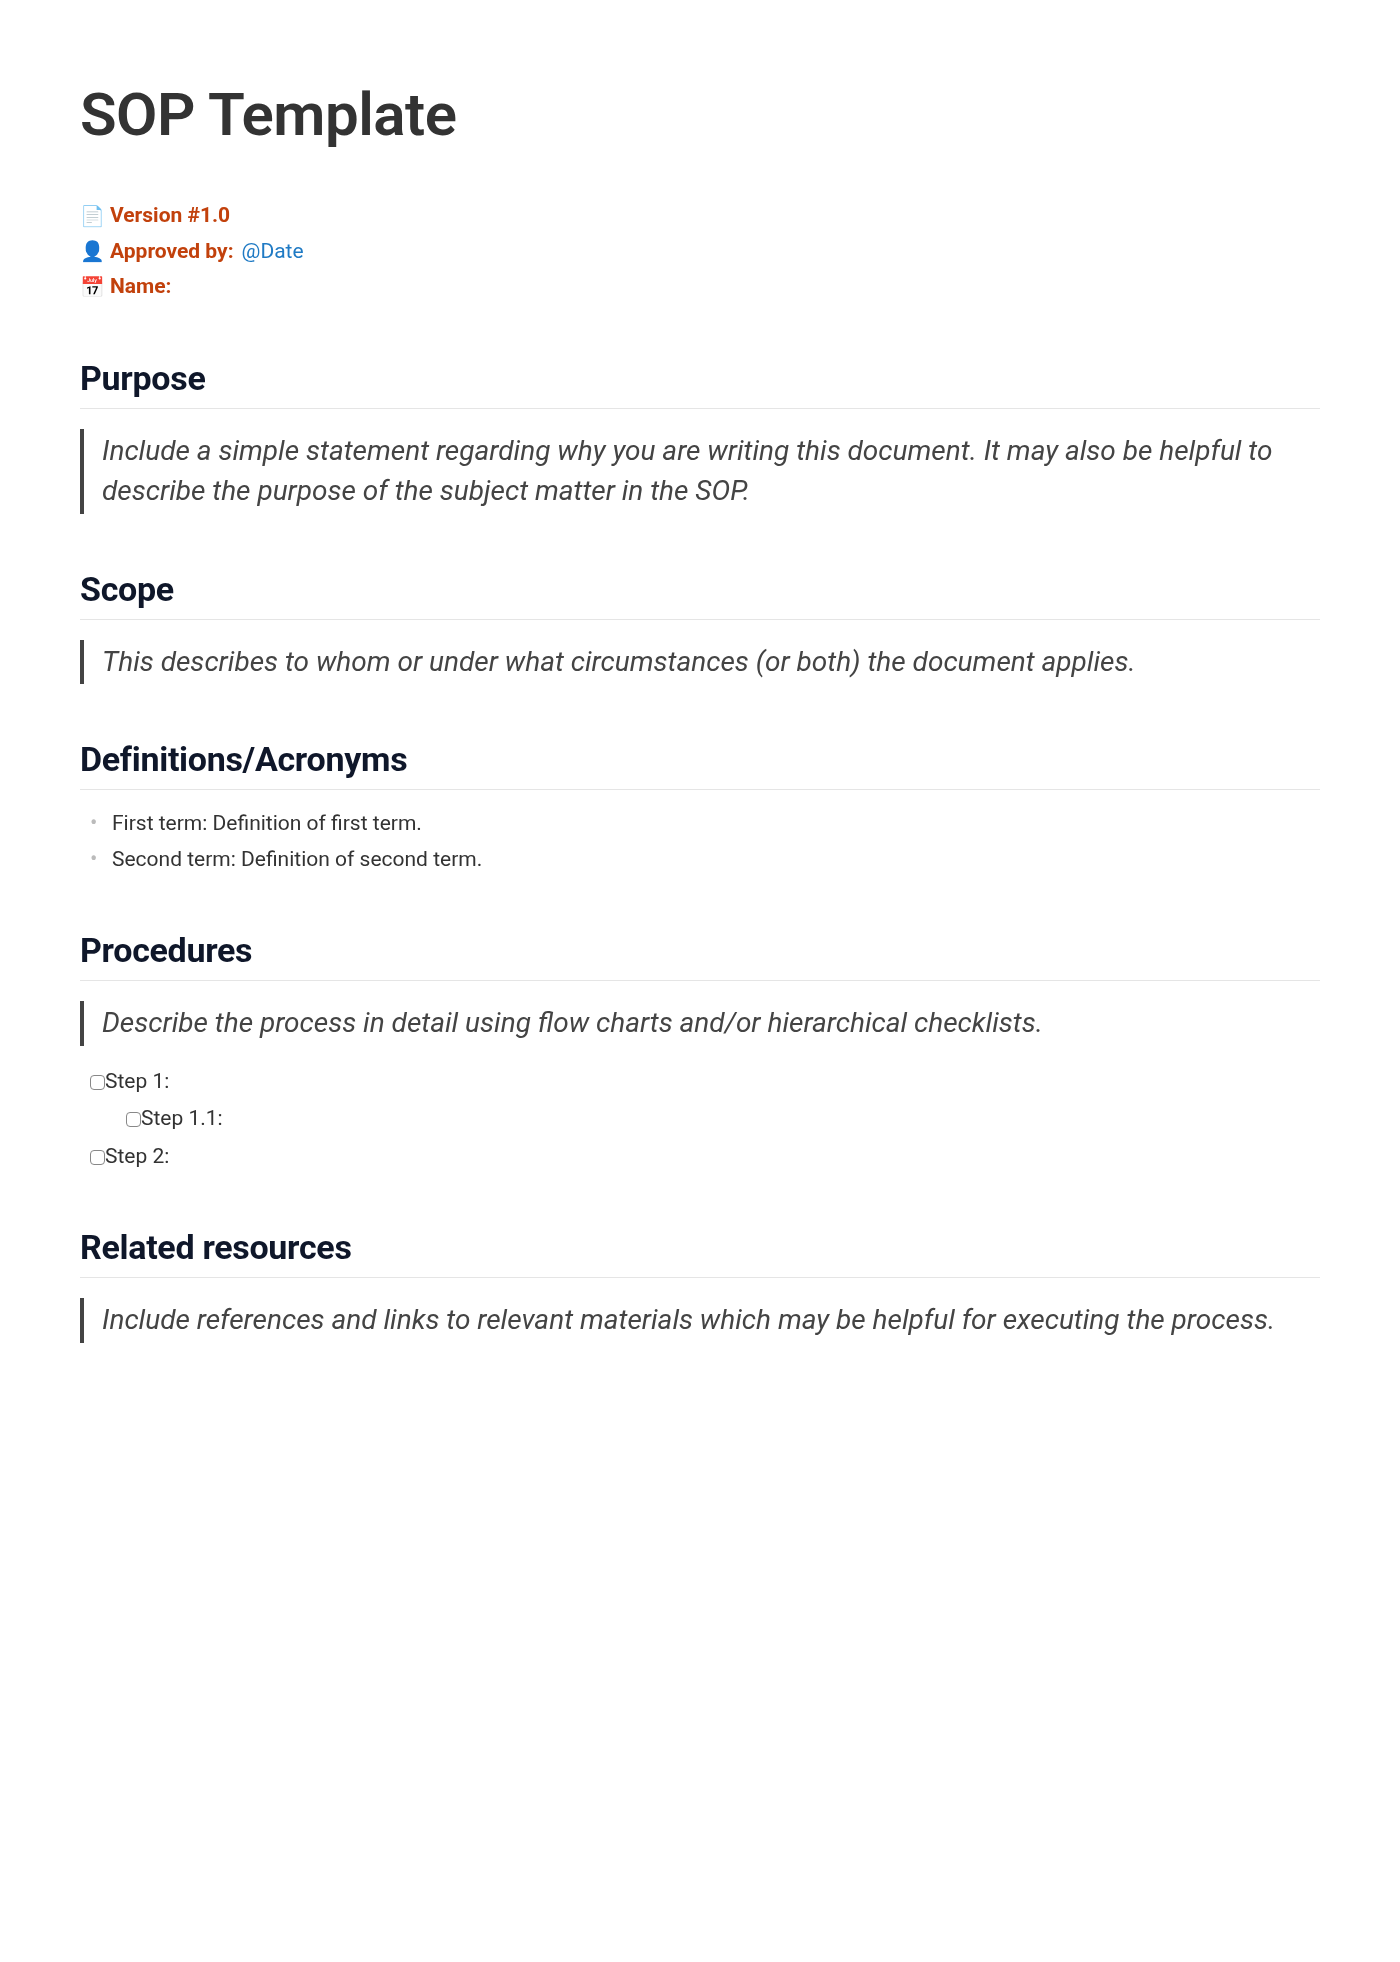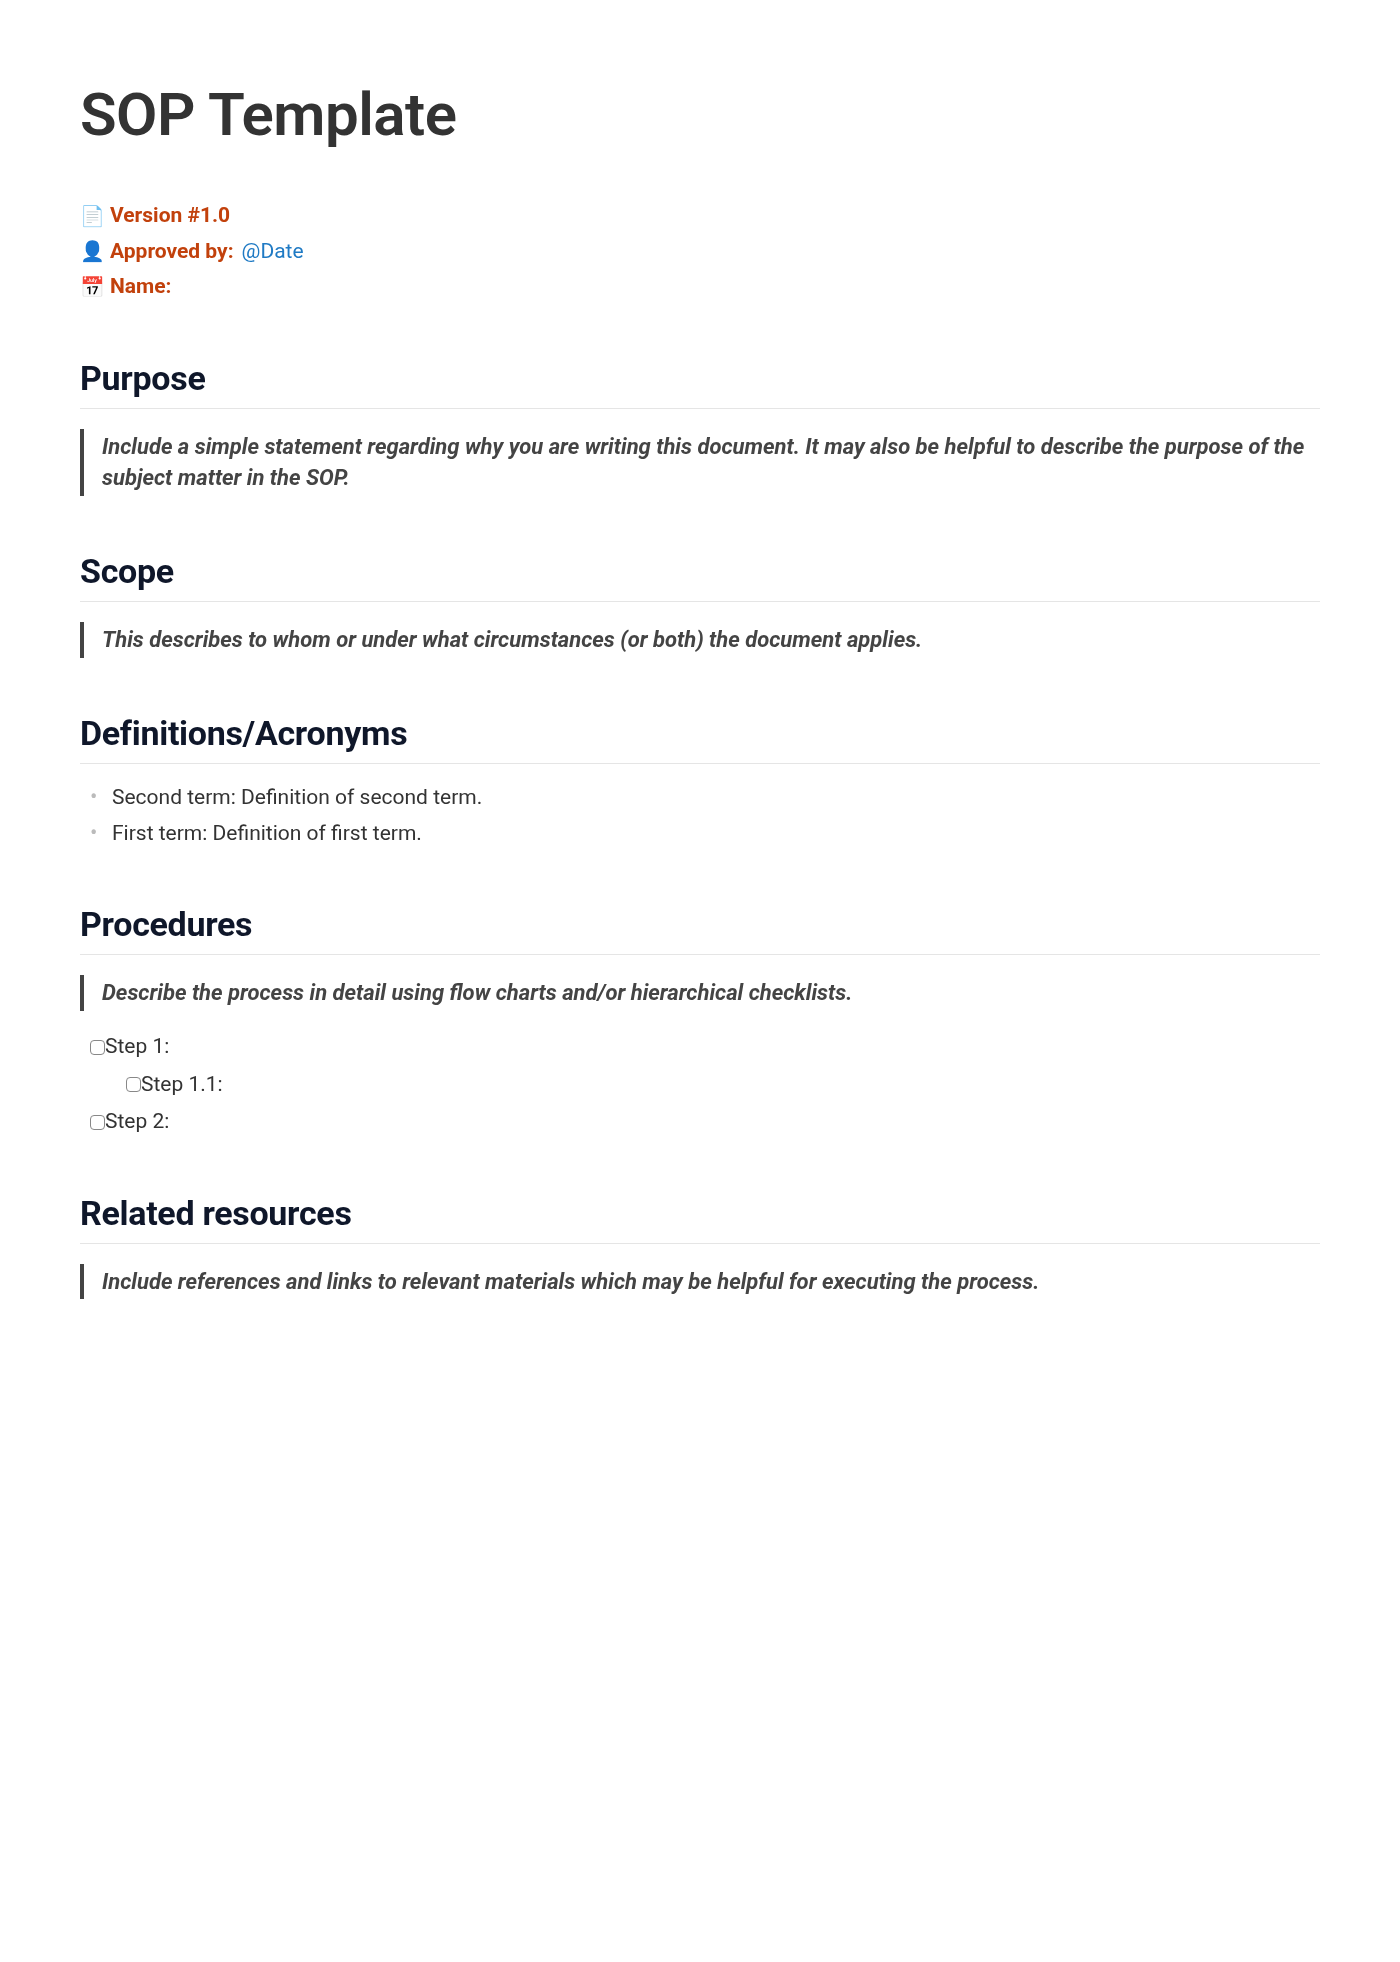--- a/index.html
+++ b/index.html
@@ -49,23 +49,22 @@
     padding-bottom: 4px;
     border-bottom: 1px solid #e5e5e5;
     letter-spacing: -0.3px;
   }
   .callout {
     border-left: 4px solid #444;
     padding: 2px 0 2px 18px;
     margin: 20px 0;
     font-style: italic;
     color: #444;
-    font-size: 22px;
+    font-size: 28px;
     line-height: 1.45;
-    font-weight: bold;
   }
   ul.bullets {
     list-style: none;
     padding-left: 28px;
     margin: 18px 0;
   }
   ul.bullets li {
     position: relative;
     padding-left: 4px;
     margin: 4px 0;
@@ -128,22 +127,22 @@
 </div>
 
 <h2 class="section-heading">Purpose</h2>
 <div class="callout">Include a simple statement regarding why you are writing this document. It may also be helpful to describe the purpose of the subject matter in the SOP.</div>
 
 <h2 class="section-heading">Scope</h2>
 <div class="callout">This describes to whom or under what circumstances (or both) the document applies.</div>
 
 <h2 class="section-heading">Definitions/Acronyms</h2>
 <ul class="bullets">
+  <li>First term: Definition of first term.</li>
   <li>Second term: Definition of second term.</li>
-  <li>First term: Definition of first term.</li>
 </ul>
 
 <h2 class="section-heading">Procedures</h2>
 <div class="callout">Describe the process in detail using flow charts and/or hierarchical checklists.</div>
 <ul class="checklist">
   <li>
     <div class="check-row">
       <span class="checkbox"></span>
       <span>Step 1:</span>
     </div>

